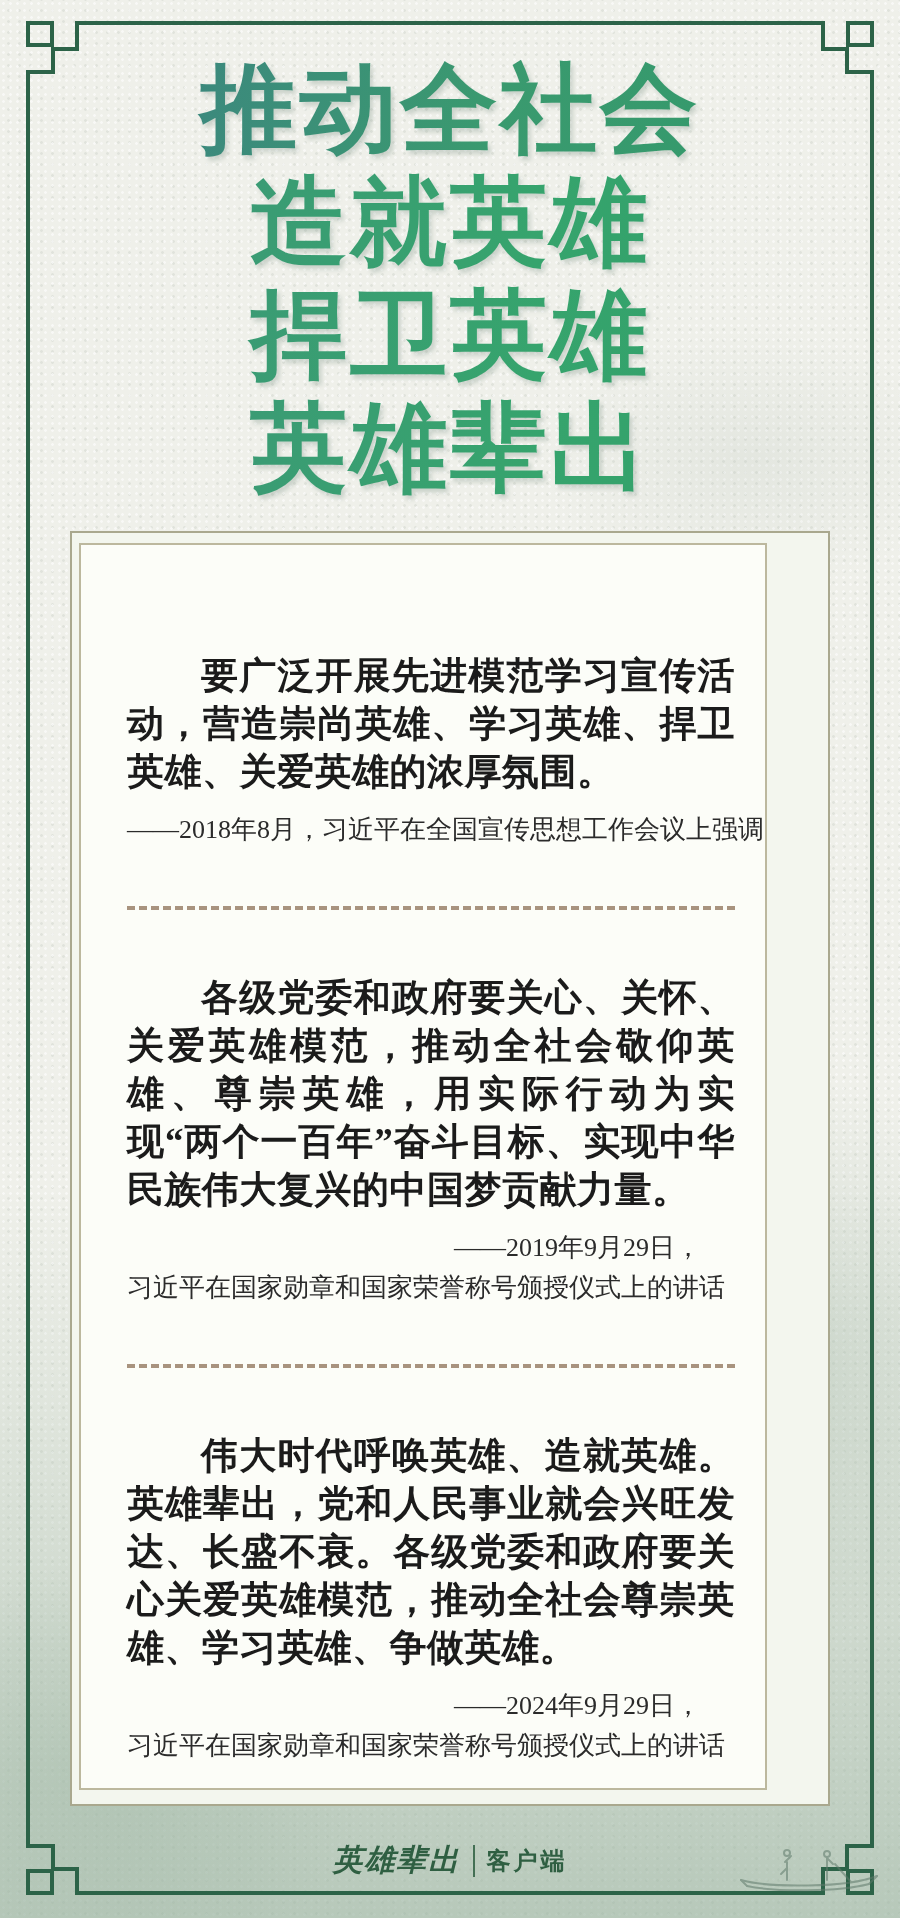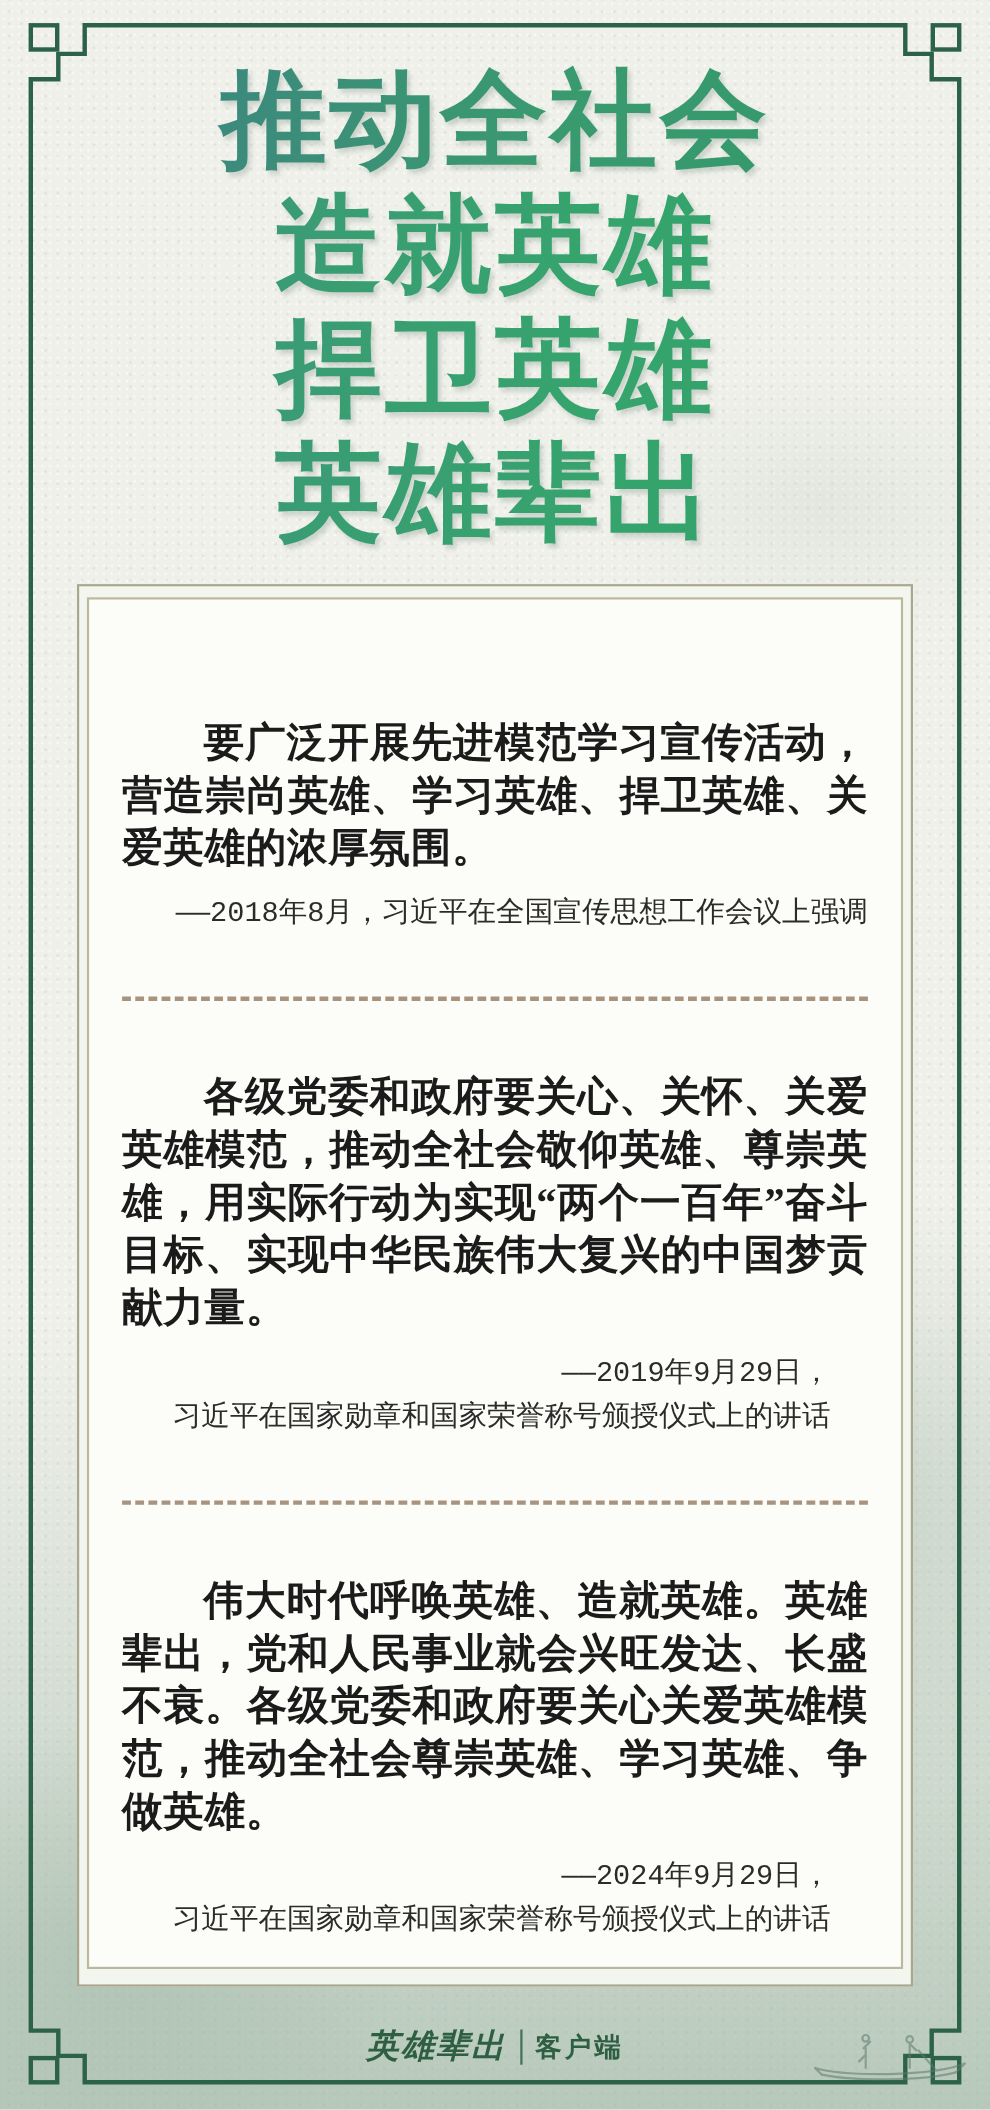--- a/index.html
+++ b/index.html
@@ -26,27 +26,27 @@
   .title{position:absolute;left:0;top:52px;width:100%;text-align:center;z-index:3;}
   .title-line{font-weight:700;font-size:97px;line-height:113px;letter-spacing:3px;
     font-family:"DejaVu Sans","Liberation Sans",sans-serif;
     background-image:linear-gradient(100deg,#3e947a 0%,#36a46d 60%,#2f9e68 100%);
     -webkit-background-clip:text;background-clip:text;color:transparent;
     filter:drop-shadow(3px 4px 2px rgba(128,150,138,.32));}
   .title-line.first{background-image:linear-gradient(100deg,#3d7e86 0%,#3a9a6f 55%,#31996a 100%);}
   
   .card-back{position:absolute;left:70px;top:531px;width:760px;height:1275px;
     background:#f3f6ee;border:2px solid #a9a88e;box-sizing:border-box;z-index:2;}
-  .card-front{position:absolute;left:79px;top:543px;width:742px;height:1247px;
+  .card-front{position:absolute;left:79px;top:543px;width:688px;height:1247px;
     background:#fcfdf8;border:2px solid #bcb89e;box-sizing:border-box;z-index:3;
-    padding:107px 30px 0 30px;}
+    padding:107px 30px 0 46px;}
   .quote{font-family:"Liberation Serif","DejaVu Serif",serif;font-weight:700;
     font-size:37px;line-height:48px;color:#1b1b1b;text-align:justify;
     text-indent:2em;margin:0;letter-spacing:.5px;}
-  .attribution{font-family:Liberation Mono, monospace;
+  .attribution{font-family:Liberation Serif, serif;
     font-size:26px;line-height:40px;color:#2b2b2b;text-align:right;margin-top:14px;}
   .attribution.two-line{padding-right:34px;}
   .attribution div{white-space:nowrap;}
   .dashed-divider{border:none;border-top:4px dashed #a8937f;margin:56px 0 64px 0;height:0;}
   
   .footer{position:absolute;left:0;top:1840px;width:100%;text-align:center;z-index:4;color:#2f5f42;}
   .footer-inner{display:inline-flex;align-items:center;gap:12px;}
   .brand{font-family:"Liberation Serif","DejaVu Serif",serif;font-weight:700;font-size:30px;
     font-style:italic;letter-spacing:2px;}
   .brand-divider{display:inline-block;width:2px;height:32px;background:#2f5f42;opacity:.85;}

